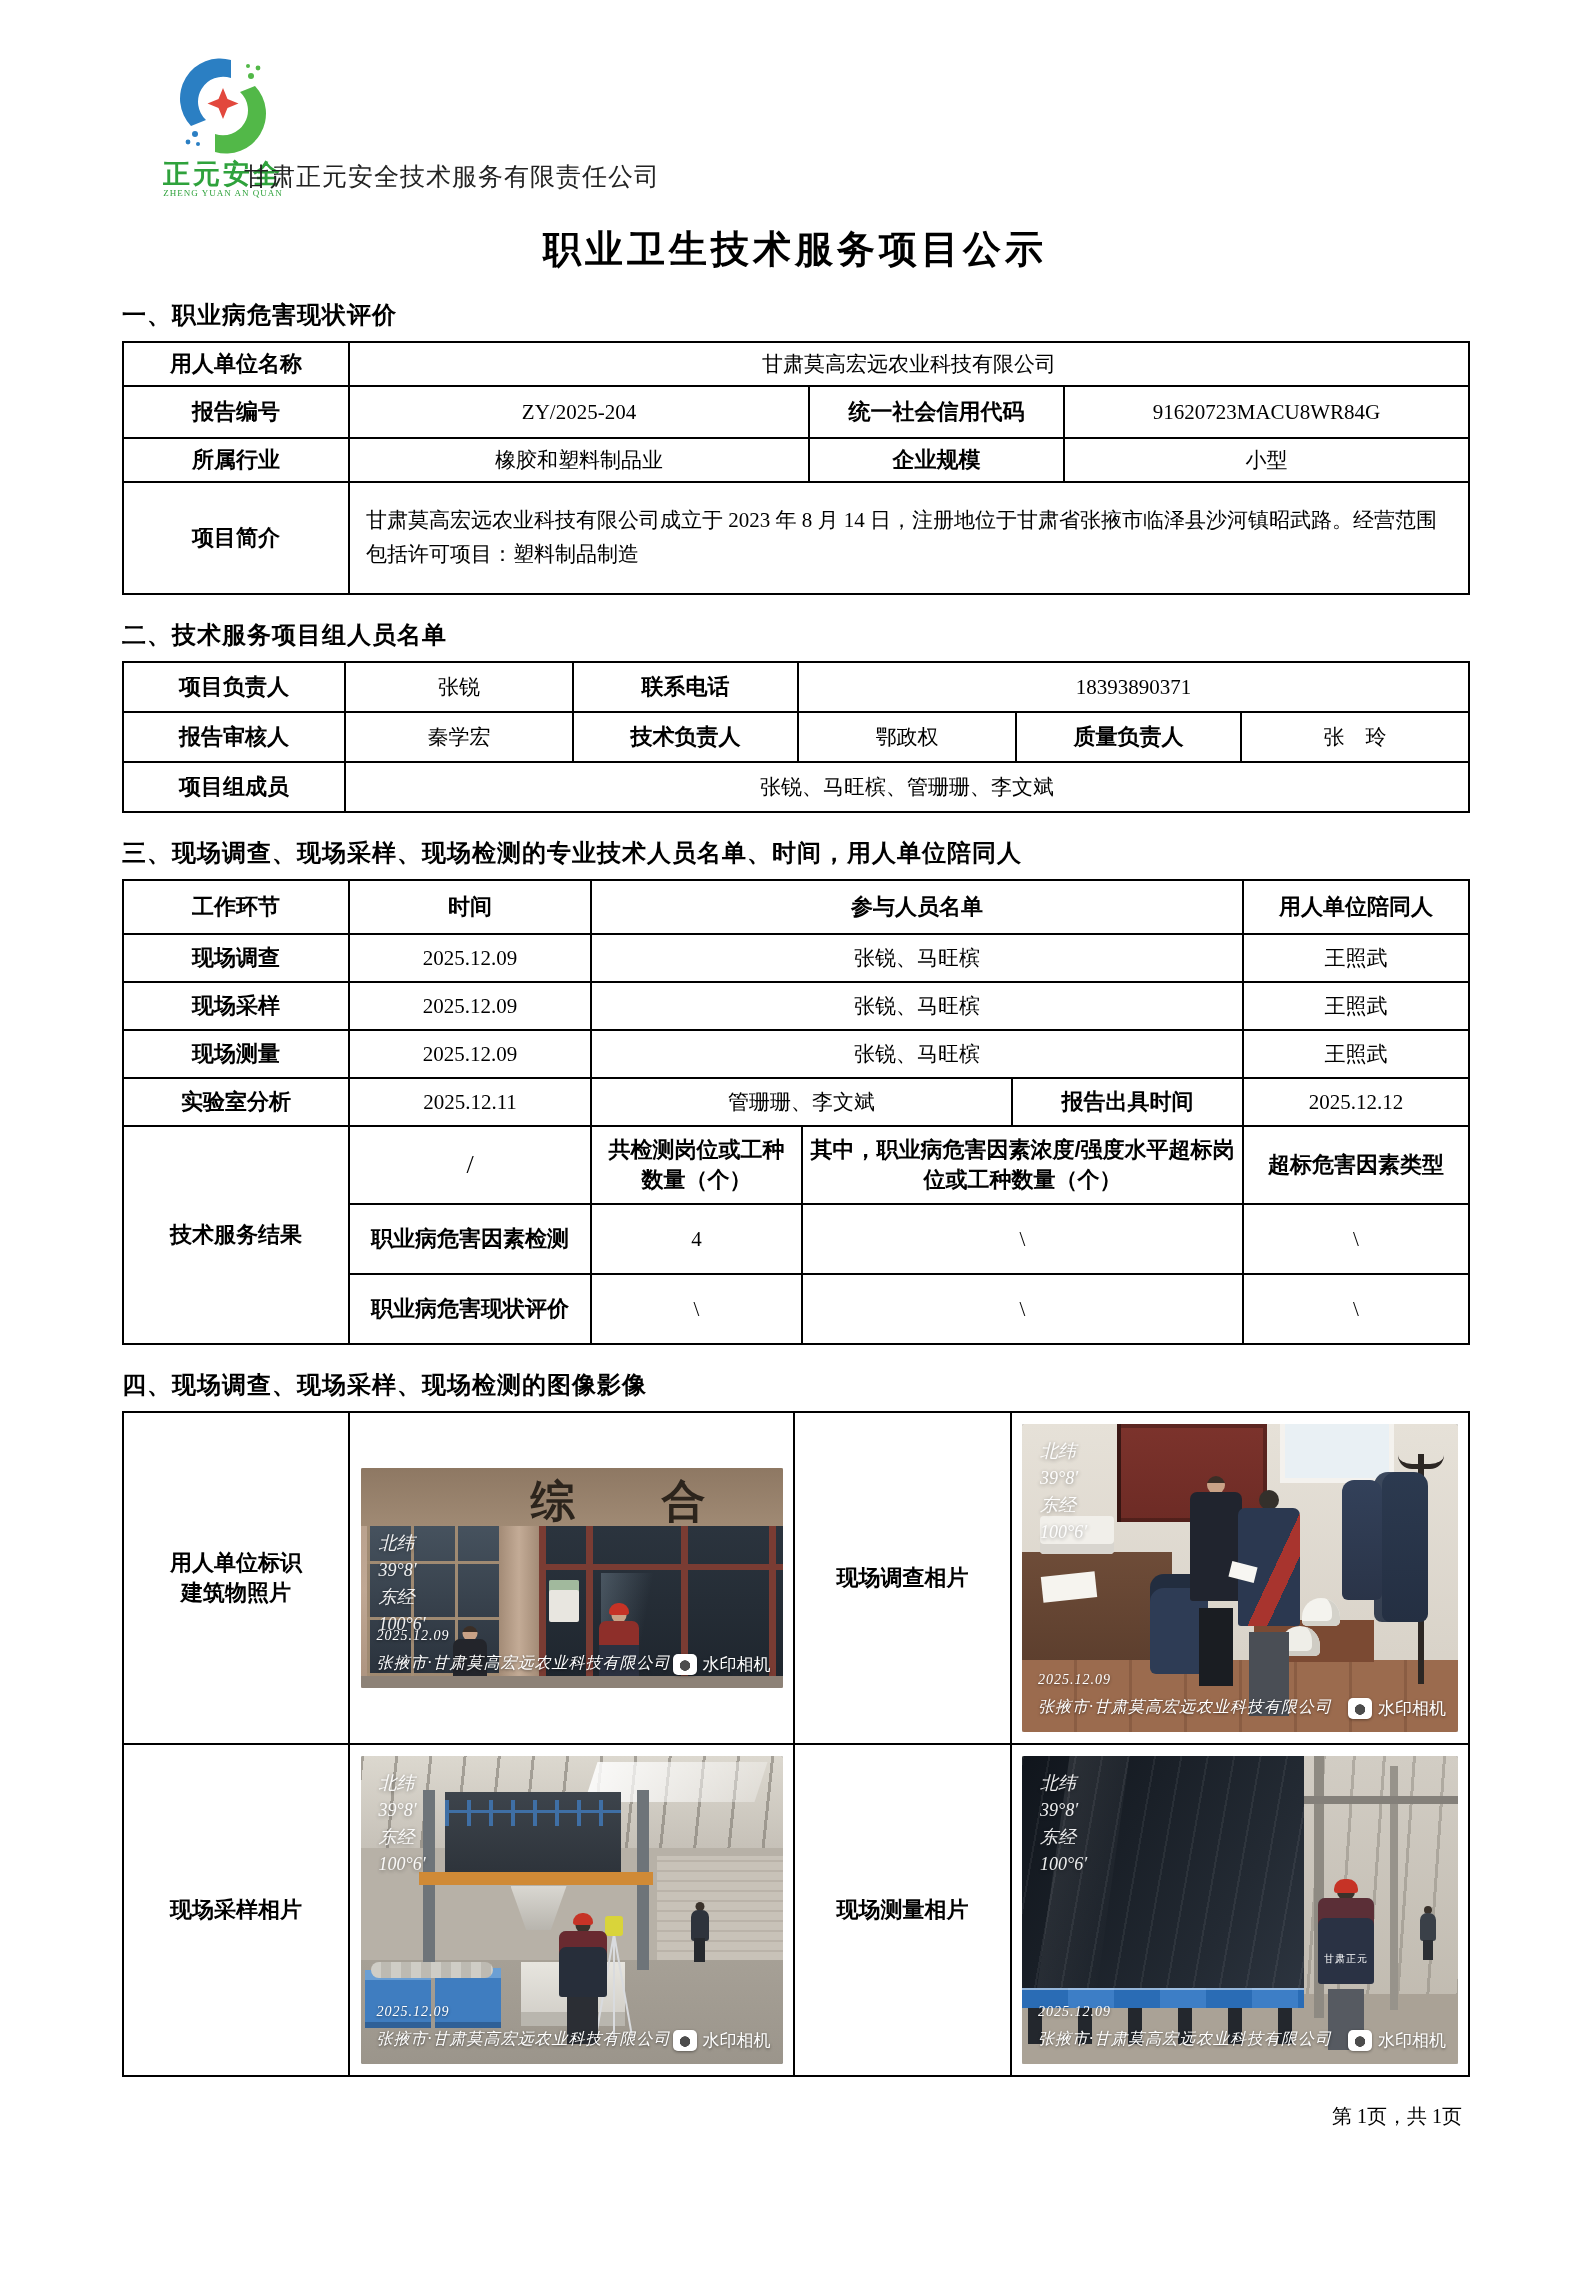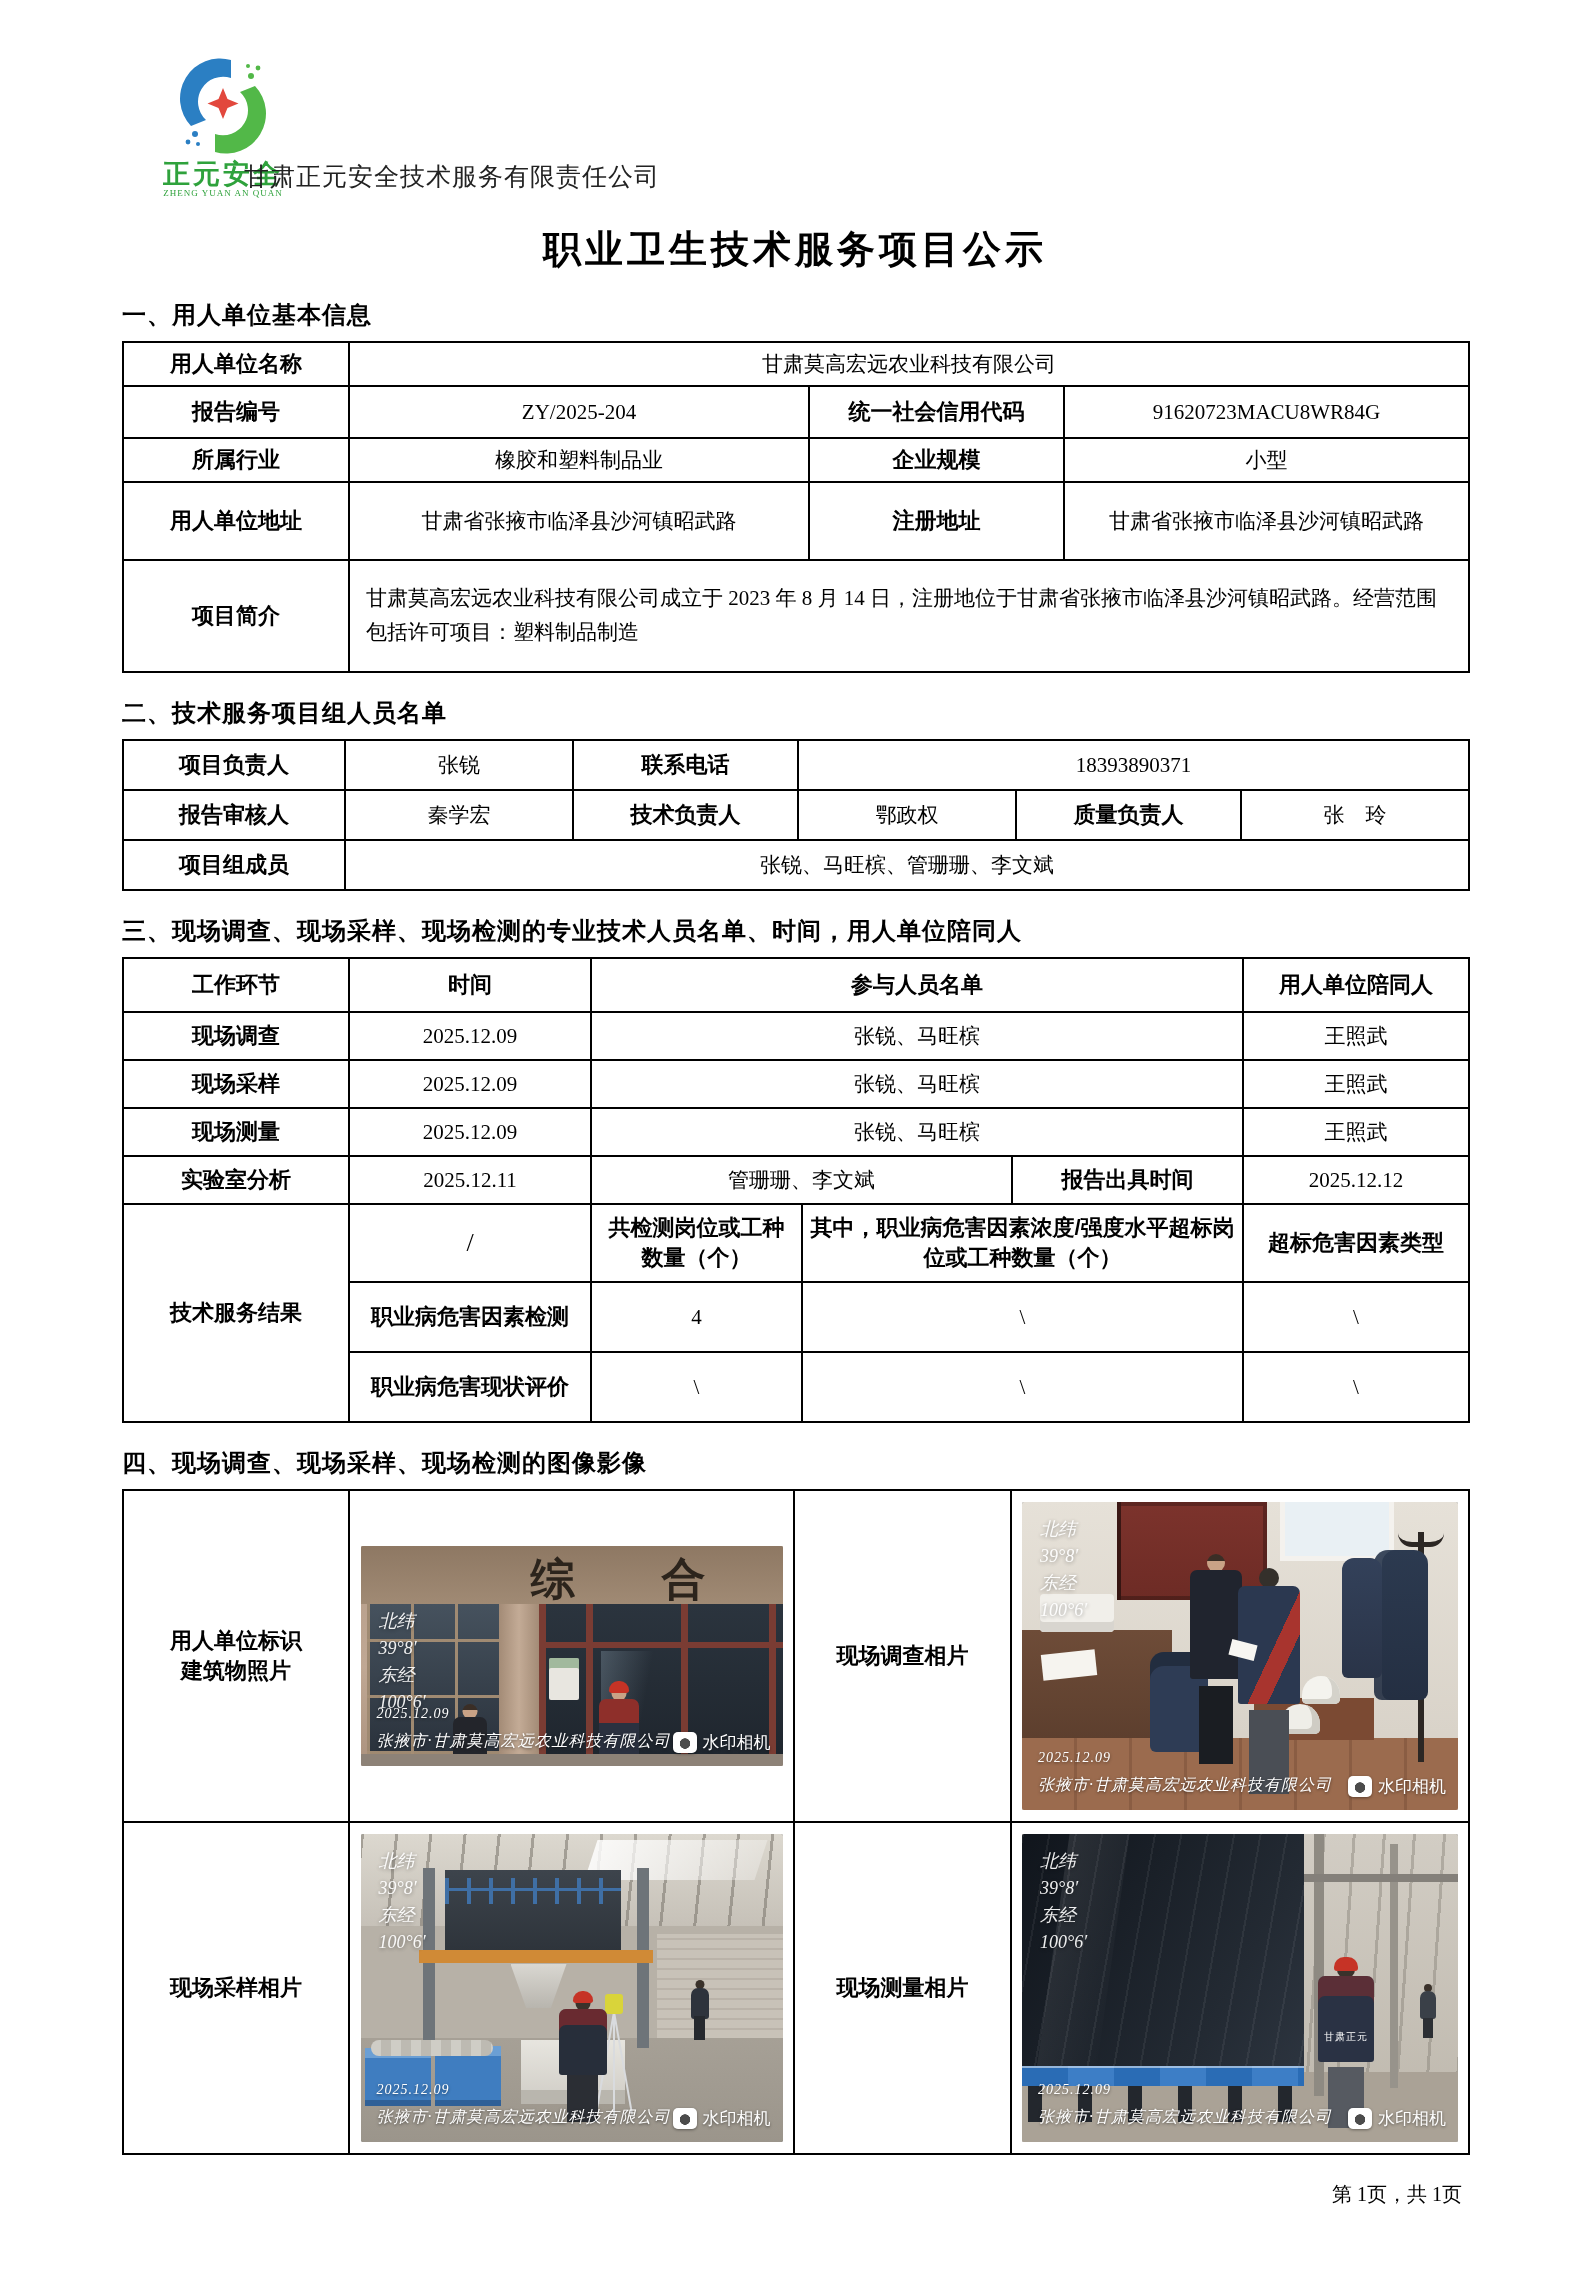--- a/index.html
+++ b/index.html
@@ -62,21 +62,21 @@
           <path d="M52 36 l4.5 11 11 4.5 -11 4.5 -4.5 11 -4.5 -11 -11 -4.5 11 -4.5 Z" fill="#e2483d"></path>
         </svg>
         <div class="logo-cn">正元安全</div>
         <div class="logo-en">ZHENG YUAN AN QUAN</div>
       </div>
       <div class="company-name">甘肃正元安全技术服务有限责任公司</div>
     </div>
 
     <div class="doc-title">职业卫生技术服务项目公示</div>
 
-    <div class="sec-h">一、用人单位基本信息</div>
+    <div class="sec-h">一、职业病危害现状评价</div>
     <table class="tbl">
       <colgroup>
           <col style="width:226px">
           <col style="width:460px">
           <col style="width:255px">
           <col style="width:405px">
         </colgroup>
       <tbody>
           <tr style="height:44px;">
         <td class="lab">用人单位名称</td>
@@ -86,26 +86,20 @@
         <td class="lab">报告编号</td>
         <td class="val">ZY/2025-204</td>
         <td class="lab">统一社会信用代码</td>
         <td class="val">91620723MACU8WR84G</td>
       </tr>
       <tr style="height:44px;">
         <td class="lab">所属行业</td>
         <td class="val">橡胶和塑料制品业</td>
         <td class="lab">企业规模</td>
         <td class="val">小型</td>
-      </tr>
-      <tr style="height:78px;">
-        <td class="lab">用人单位地址</td>
-        <td class="val">甘肃省张掖市临泽县沙河镇昭武路</td>
-        <td class="lab">注册地址</td>
-        <td class="val">甘肃省张掖市临泽县沙河镇昭武路</td>
       </tr>
       <tr style="height:112px;">
         <td class="lab">项目简介</td>
         <td class="val intro-cell" colspan="3">甘肃莫高宏远农业科技有限公司成立于 2023 年 8 月 14 日，注册地位于甘肃省张掖市临泽县沙河镇昭武路。经营范围包括许可项目：塑料制品制造</td>
       </tr>
     </tbody>
       </table>
 
     <div class="sec-h">二、技术服务项目组人员名单</div>
     <table class="tbl">

